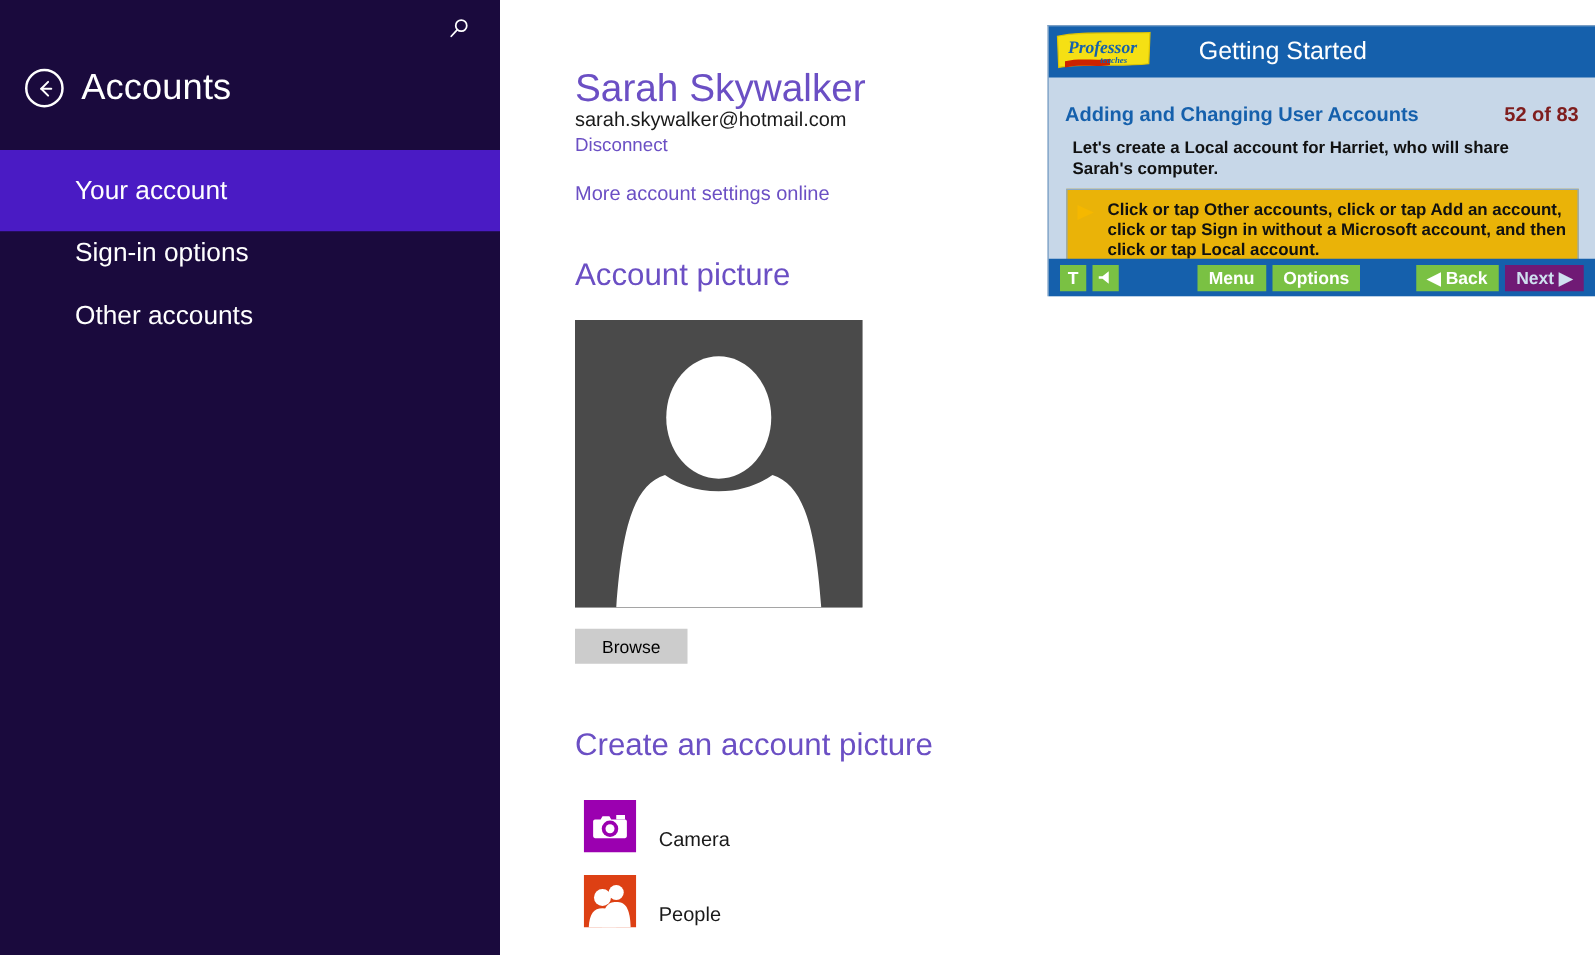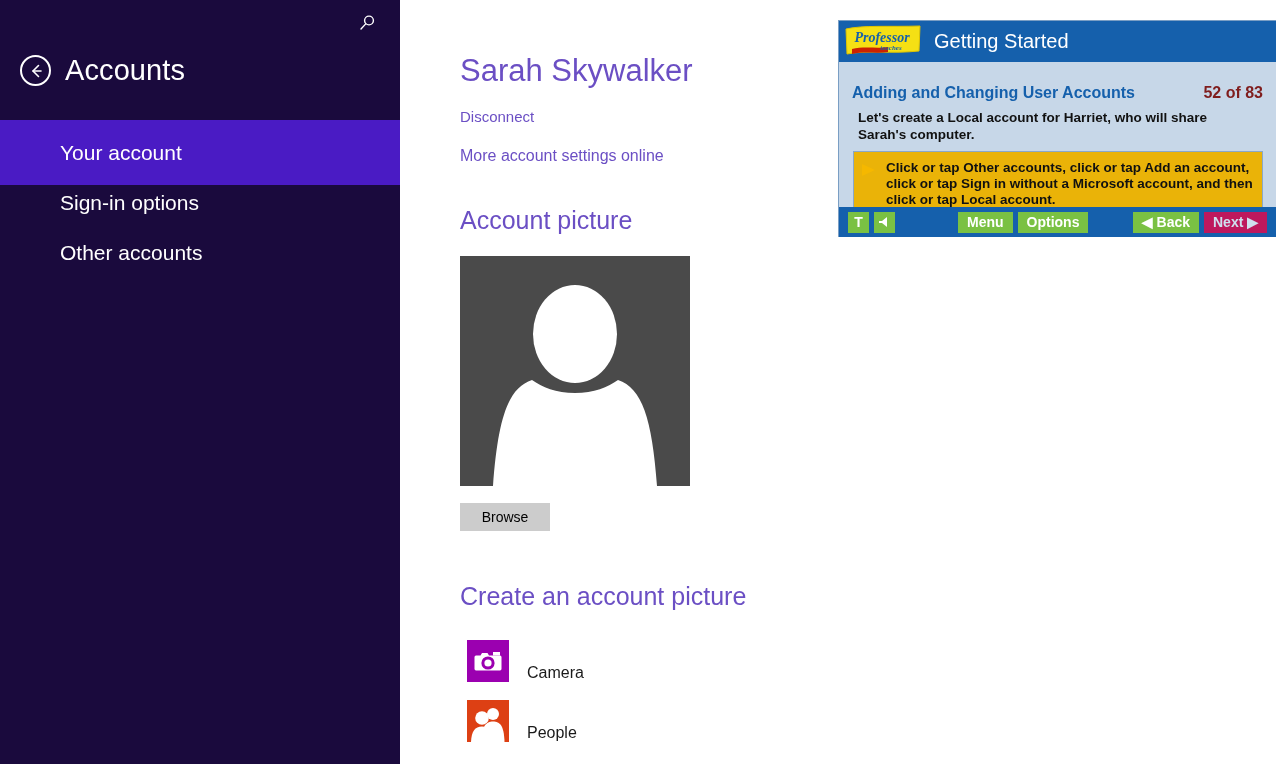--- a/index.html
+++ b/index.html
@@ -185,20 +185,21 @@
     border-left: 1px solid #7a9ec4;
     box-sizing: border-box;
   }
   #tutorial-titlebar {
     position: absolute;
     left: 0; top: 0;
     width: 100%; height: 41px;
     background: #1560ac;
     display: flex;
     align-items: center;
+    gap: 25px;
   }
   #pt-logo {
     margin-left: 5px;
     width: 78px; height: 33px;
     flex: none;
     position: relative;
   }
   #tutorial-app-title {
     margin-left: 12px;
     color: #ffffff;
@@ -277,21 +278,21 @@
     font-weight: bold;
     border: none;
     display: flex;
     align-items: center;
     justify-content: center;
     cursor: pointer;
     padding: 0 9px;
     white-space: nowrap;
   }
   .tb-btn.square { width: 21px; padding: 0; }
-  .tb-btn.disabled { background: #be185d; color: #cfe0ef; }
+  .tb-btn.disabled { background: #701a75; color: #cfe0ef; }
 </style>
 </head>
 <body>
 
 <div id="sidebar">
 
   <div id="sidebar-header">
     <div id="back-button">
       <svg width="18" height="18" viewBox="0 0 18 18" aria-hidden="true">
         <path d="M11.5 3.5 L6 9 L11.5 14.5" stroke="#ffffff" stroke-width="1.6" fill="none" stroke-linecap="round" stroke-linejoin="round"></path>
@@ -316,20 +317,21 @@
   </div>
   <div class="nav-item" style="top:220px">
     <span>Other accounts</span>
   </div>
 
 </div>
 
 <div id="main">
 
   <div id="account-name">Sarah Skywalker</div>
+  <div id="account-email">sarah.skywalker@hotmail.com</div>
   <div id="disconnect-link">Disconnect</div>
   <div id="more-settings-link">More account settings online</div>
 
   <div id="account-picture-heading">Account picture</div>
 
   <div id="avatar">
     <svg width="230" height="230" viewBox="0 0 230 230" aria-hidden="true">
       <rect width="230" height="230" fill="#4a4a4a"></rect>
       <ellipse cx="115" cy="78" rx="42" ry="49" fill="#ffffff"></ellipse>
       <path d="M115 137 C 96 137 82 131 72 124 C 48 132 38 162 33 230 L 197 230 C 192 162 182 132 158 124 C 148 131 134 137 115 137 Z" fill="#ffffff"></path>

